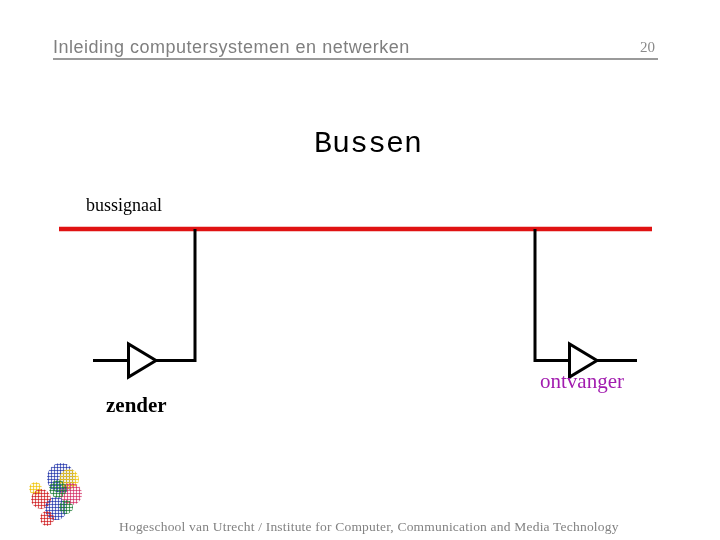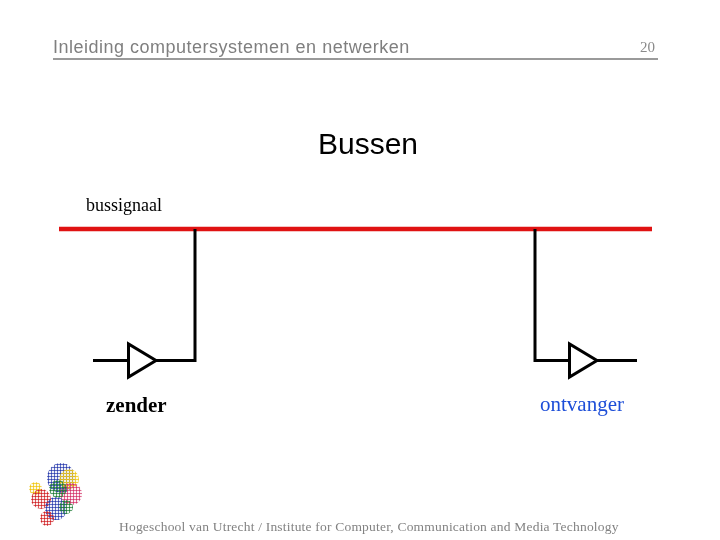--- a/index.html
+++ b/index.html
@@ -35,21 +35,21 @@
     left: 53px; top: 58px;
     width: 605px; height: 2px;
     background: #9a9a9a;
   }
 
   
   .slide-title {
     position: absolute;
     left: 368px; top: 127px;
     transform: translateX(-50%);
-    font-family: Liberation Sans, sans-serif;
+    font-family: Liberation Mono, monospace;
     font-size: 30px;
     color: #000000;
     white-space: nowrap;
   }
 
   
   .bus-label {
     position: absolute;
     left: 86px; top: 195px;
     font-size: 18px;
@@ -57,23 +57,23 @@
   }
   .sender-label {
     position: absolute;
     left: 106px; top: 393px;
     font-size: 21px;
     color: #000000;
     font-weight: bold;
   }
   .receiver-label {
     position: absolute;
-    left: 540px; top: 392px;
+    left: 540px; top: 369px;
     font-size: 21px;
-    color: #1d4ed8;
+    color: #a21caf;
   }
 
   .diagram-svg {
     position: absolute;
     left: 0; top: 0;
     width: 720px; height: 540px;
   }
 
   
   .footer-text {

